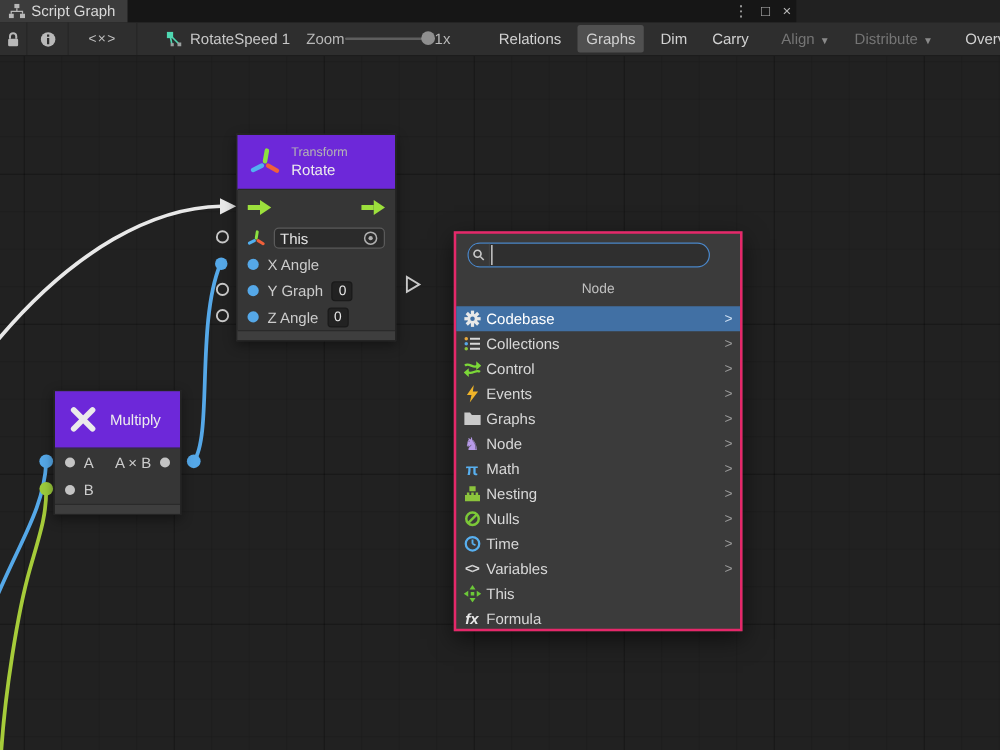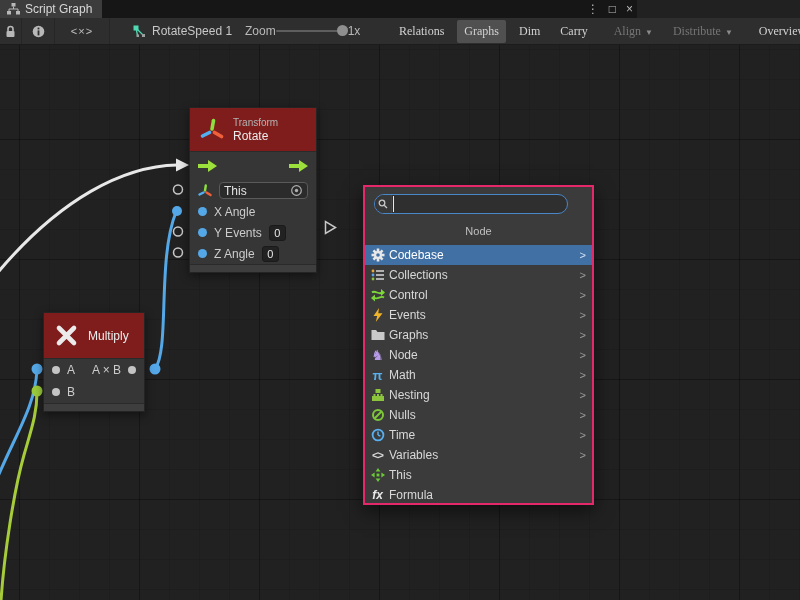--- a/index.html
+++ b/index.html
@@ -18,40 +18,40 @@
   
   .toolbar { position:absolute; top:18px; left:0; width:800px; height:27px; background:#2e2e2e; border-bottom:1px solid #1c1c1c; }
   .tgroup { position:absolute; top:0; height:26px; display:flex; align-items:center; }
   .sqbtn { height:26px; display:flex; align-items:center; justify-content:center; border-right:1px solid #262626; color:#c8c8c8; }
   .code-label { font-size:11px; letter-spacing:1px; color:#c0c0c0; }
   .graph-ref { left:133px; gap:6px; color:#c8c8c8; }
   .zoom-group { left:245px; gap:0; color:#b8b8b8; }
   .zoom-track { position:relative; width:72px; height:2px; background:#5e5e5e; border-radius:1px; }
   .zoom-handle { position:absolute; top:-5px; left:61px; width:11px; height:11px; border-radius:50%; background:#8f8f8f; }
   .btn-row { left:386px; gap:0; }
-  .tbtn { padding:4px 7px; margin-left:6px; color:#d2d2d2; white-space:nowrap; border-radius:2px;font-family:Liberation Serif, serif; }
+  .tbtn { padding:4px 7px; margin-left:6px; color:#d2d2d2; white-space:nowrap; border-radius:2px; }
   .tbtn.active { background:#505050; }
   .tbtn.disabled { color:#757575; }
   .tbtn .dd { font-size:8px; margin-left:4px; color:#8a8a8a; }
   
   .canvas {
     position:absolute; top:45px; left:0; width:800px; height:555px;
     background-color:#212121;
     background-image:
       linear-gradient(to bottom, rgba(0,0,0,0.28) 1px, transparent 1px),
       linear-gradient(to right,  rgba(0,0,0,0.28) 1px, transparent 1px),
       linear-gradient(to bottom, rgba(0,0,0,0.10) 1px, transparent 1px),
       linear-gradient(to right,  rgba(0,0,0,0.10) 1px, transparent 1px);
     background-size:120px 120px,120px 120px,30px 30px,30px 30px;
     background-position:0 94px,19px 0,0 4px,19px 0;
   }
   .wires { position:absolute; top:0; left:0; width:800px; height:555px; }
   
   .node { position:absolute; background:#363636; border:1px solid #242424; box-shadow:0 3px 9px rgba(0,0,0,0.45); }
-  .node-header { background:#7f1d1d; border-bottom:1px solid #2a2a2a; display:flex; align-items:center; padding:0 10px; gap:9px; }
+  .node-header { background:#6d28d9; border-bottom:1px solid #2a2a2a; display:flex; align-items:center; padding:0 10px; gap:9px; }
   .node-footer { background:#3e3e3e; border-top:1px solid #2a2a2a; height:8px; }
   .node-cat { font-size:10px; color:#b4b4b4; line-height:12px; }
   .node-name { font-size:12px; color:#ececec; line-height:14px; }
   .node-transform { left:189px; top:62px; width:128px; }
   .node-transform .node-header { height:44px; }
   .flow-row { height:28px; display:flex; align-items:center; padding:0 8px; }
   .prow { height:21px; display:flex; align-items:center; padding:0 8px; gap:7px; }
   .pdot { width:9px; height:9px; border-radius:50%; background:#55a8e8; flex:none; }
   .pdot.gray { width:8px; height:8px; background:#c4c4c4; }
   .plabel { color:#cccccc; }
@@ -221,21 +221,21 @@
             <circle cx="6.5" cy="6.5" r="1.7" fill="#b0b0b0"></circle>
           </svg>
         </div>
       </div>
       <div class="prow">
         <span class="pdot"></span>
         <span class="plabel">X Angle</span>
       </div>
       <div class="prow">
         <span class="pdot"></span>
-        <span class="plabel">Y Events</span>
+        <span class="plabel">Y Graph</span>
         <span class="pvalue">0</span>
       </div>
       <div class="prow">
         <span class="pdot"></span>
         <span class="plabel">Z Angle</span>
         <span class="pvalue">0</span>
       </div>
       <div class="node-footer"></div>
       <span class="tri-port">
         <svg width="13" height="15" viewBox="0 0 13 15">

